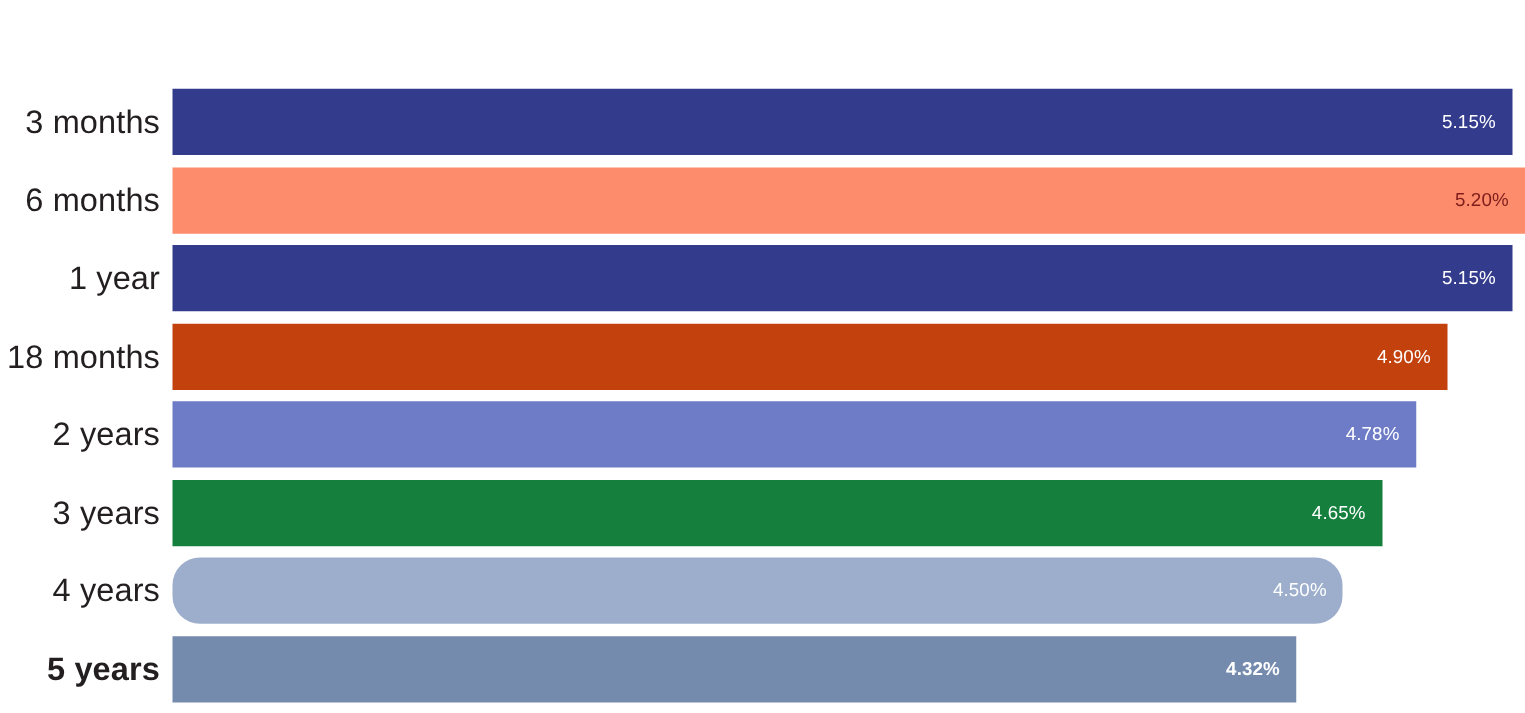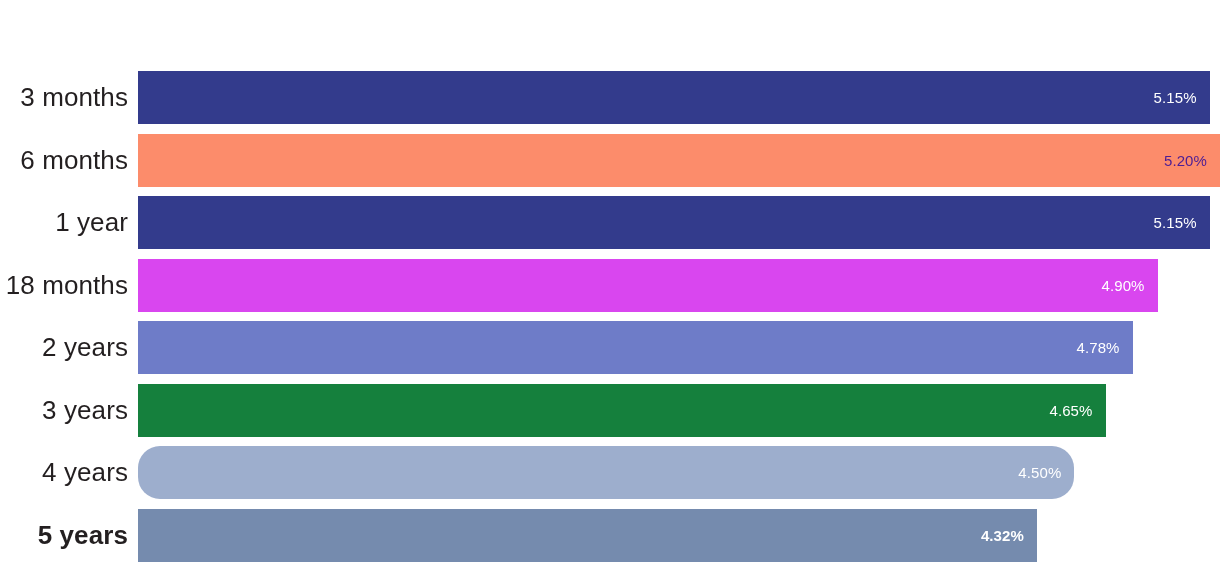--- a/index.html
+++ b/index.html
@@ -92,36 +92,36 @@
         <div class="bar-track">
           <div class="bar" style="width: 99.04%; background: rgb(51, 59, 140);">
             <span class="bar-value" style="color: rgb(255, 255, 255);">5.15%</span>
           </div>
         </div>
       </div>
       <div class="bar-row">
         <div class="cat-label">6 months</div>
         <div class="bar-track">
           <div class="bar" style="width: 100%; background: rgb(252, 140, 107);">
-            <span class="bar-value dark" style="color: #4c1d95;">5.20%</span>
+            <span class="bar-value dark" style="color: #7f1d1d;">5.20%</span>
           </div>
         </div>
       </div>
       <div class="bar-row">
         <div class="cat-label">1 year</div>
         <div class="bar-track">
           <div class="bar" style="width: 99.04%; background: rgb(51, 59, 140);">
             <span class="bar-value" style="color: rgb(255, 255, 255);">5.15%</span>
           </div>
         </div>
       </div>
       <div class="bar-row">
         <div class="cat-label">18 months</div>
         <div class="bar-track">
-          <div class="bar" style="width: 94.23%; background: #d946ef;">
+          <div class="bar" style="width: 94.23%; background: #c2410c;">
             <span class="bar-value" style="color: rgb(255, 255, 255);">4.90%</span>
           </div>
         </div>
       </div>
       <div class="bar-row">
         <div class="cat-label">2 years</div>
         <div class="bar-track">
           <div class="bar" style="width: 91.92%; background: rgb(110, 124, 200);">
             <span class="bar-value" style="color: rgb(255, 255, 255);">4.78%</span>
           </div>

